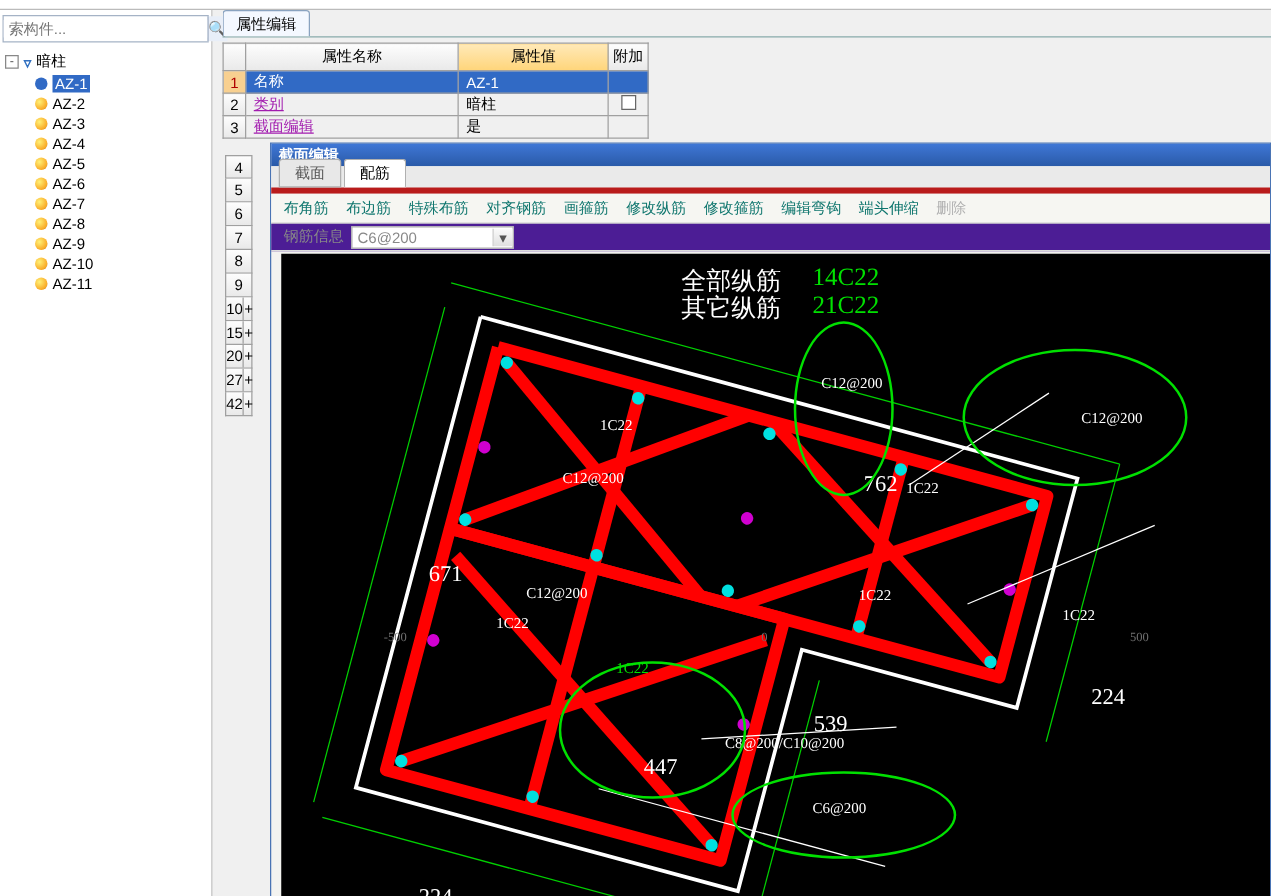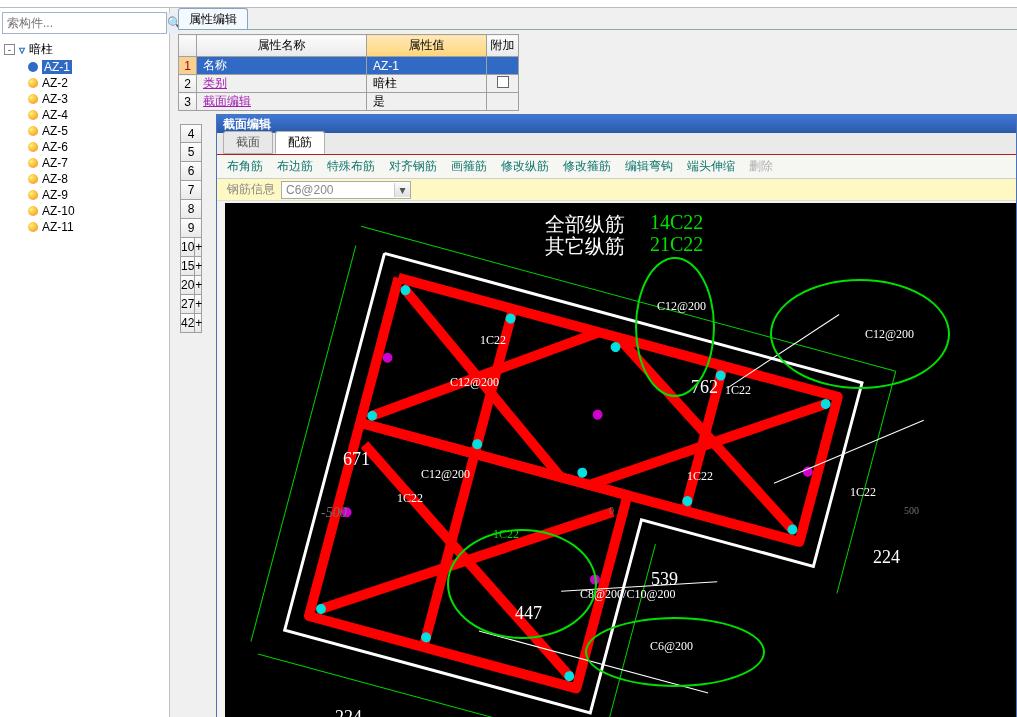--- a/index.html
+++ b/index.html
@@ -45,30 +45,30 @@
 .rownums { position: absolute; left: 2px; top: 116px; }
 .rownums .rn { width: 22px; height: 19px; border: 1px solid #a0a0a0; border-top: none; text-align: center; background: linear-gradient(#fdfdfd,#e9e9e9); line-height: 18px; }
 .rownums .rn:first-child { border-top: 1px solid #a0a0a0; }
 .rownums .rn.wbtn { width: 22px; display: flex; }
 .rownums .rn.wbtn .n { flex: 1; }
 .rownums .rn.wbtn .pls { width: 14px; border-left: 1px solid #a0a0a0; }
 
 
 .sec-panel { position: absolute; left: 38px; top: 106px; right: 0; height: 610px; background: #f3f3f0; border: 1px solid #4a74b4; }
 .sec-title { height: 18px; background: linear-gradient(#3f77d6,#2a5aa8); color: #fff; padding: 0 6px; line-height: 18px; font-weight: bold; }
-.sec-tabs { height: 22px; display: flex; align-items: flex-end; padding-left: 6px; background: #eaeaea; border-bottom: 1px solid #b91c1c; }
+.sec-tabs { height: 22px; display: flex; align-items: flex-end; padding-left: 6px; background: #eaeaea; border-bottom: 5px solid #b91c1c; }
 .sec-tabs .stab { padding: 2px 12px; border: 1px solid #b0b0b0; background: #fdfdfd; margin-right: 2px; border-radius: 3px 3px 0 0; }
 .sec-tabs .stab.inactive { background: #e8e8e8; color: #555; border-bottom: 1px solid #b0b0b0; }
 .sec-tabs .stab.active { background: #fff; border-bottom: 1px solid #fff; position: relative; z-index: 2; }
 
 .sec-toolbar { height: 24px; display: flex; align-items: center; gap: 14px; padding: 0 10px; background: #f6f6f2; border-bottom: 1px solid #ccc; }
 .sec-toolbar span { color: #0f766e; cursor: pointer; }
 .sec-toolbar span.disabled { color: #b0b0b0; }
 
-.sec-info { height: 22px; display: flex; align-items: center; gap: 6px; padding: 0 10px; background: #fef9c3; border-bottom: 1px solid #ddd; }
+.sec-info { height: 22px; display: flex; align-items: center; gap: 6px; padding: 0 10px; background: #4c1d95; border-bottom: 1px solid #ddd; }
 .sec-info .lbl { color: #888; }
 .sec-info .combo { width: 130px; height: 18px; border: 1px solid #aaa; background: #fff; display: flex; align-items: center; }
 .sec-info .combo .cv { flex: 1; padding: 0 4px; color: #888; }
 .sec-info .combo .dd { width: 16px; text-align: center; border-left: 1px solid #ccc; background: linear-gradient(#fafafa,#e0e0e0); color: #555; }
 
 .canvas { position: absolute; left: 8px; top: 88px; right: 0; bottom: 0; background: #000; }
 .cad-label { position: absolute; color: #fff; font-family: "SimSun"; font-size: 12px; white-space: nowrap; }
 .cad-label.green { color: #00e000; }
 .cad-label.dim { color: #fff; font-size: 18px; }
 .cad-label.cn { font-size: 20px; }
@@ -311,21 +311,21 @@
 
       
       <div class="cad-label dim" style="left:118px; top:246px;">671</div>
       <div class="cad-label dim" style="left:466px; top:138px;margin-top:36px;">762</div>
       <div class="cad-label dim" style="left:426px; top:366px;">539</div>
       <div class="cad-label dim" style="left:290px; top:400px;">447</div>
       <div class="cad-label dim" style="left:648px; top:344px;">224</div>
       <div class="cad-label dim" style="left:110px; top:504px;">224</div>
 
       
-      <div class="cad-label" style="left:96px; top:302px; color:#707070; font-size:14px;font-style:italic;">-500</div>
+      <div class="cad-label" style="left:82px; top:302px; color:#707070; font-size:10px;">-500</div>
       <div class="cad-label" style="left:384px; top:302px; color:#707070; font-size:10px;">0</div>
       <div class="cad-label" style="left:664px; top:302px; color:#707070; font-size:10px;margin-left:15px;">500</div>
 
       
       <div class="ellipse" style="left:410px; top:54px; width:80px; height:140px;"></div>
       <div class="ellipse" style="left:545px; top:76px; width:180px; height:110px;"></div>
       <div class="ellipse" style="left:222px; top:326px; width:150px; height:110px;"></div>
       <div class="ellipse" style="left:360px; top:414px; width:180px; height:70px;"></div>
     </div>
   </div>

